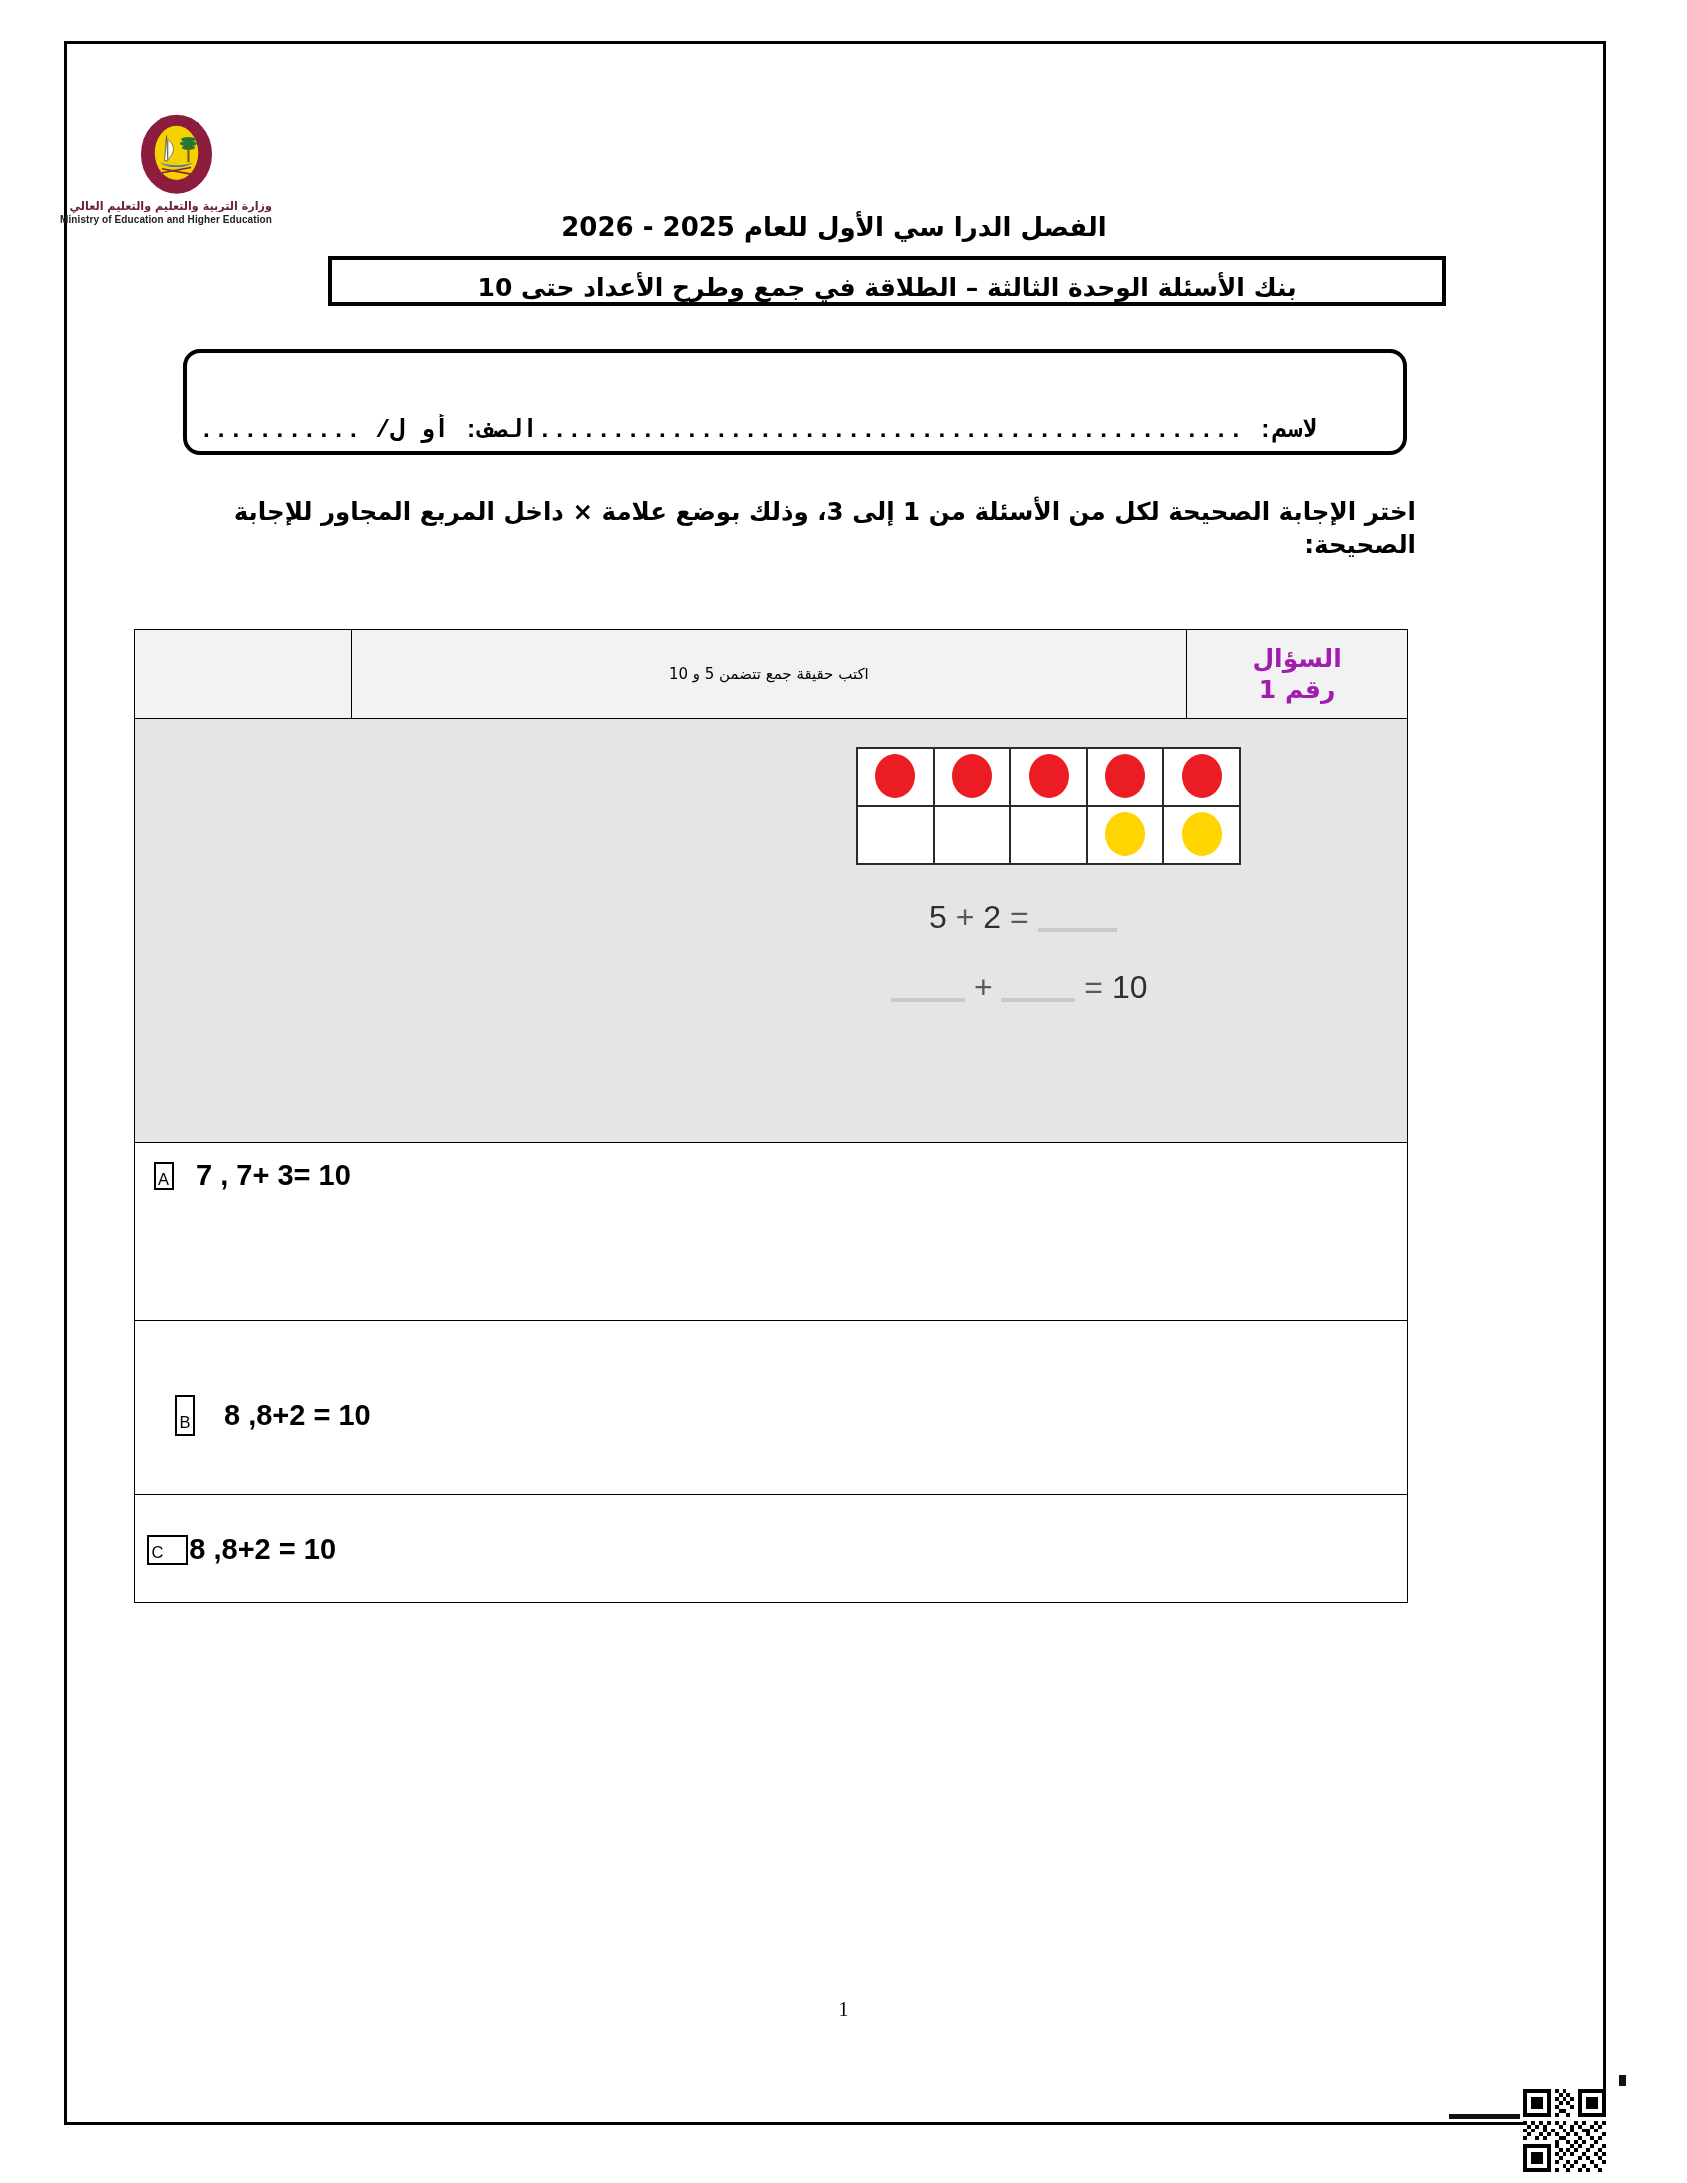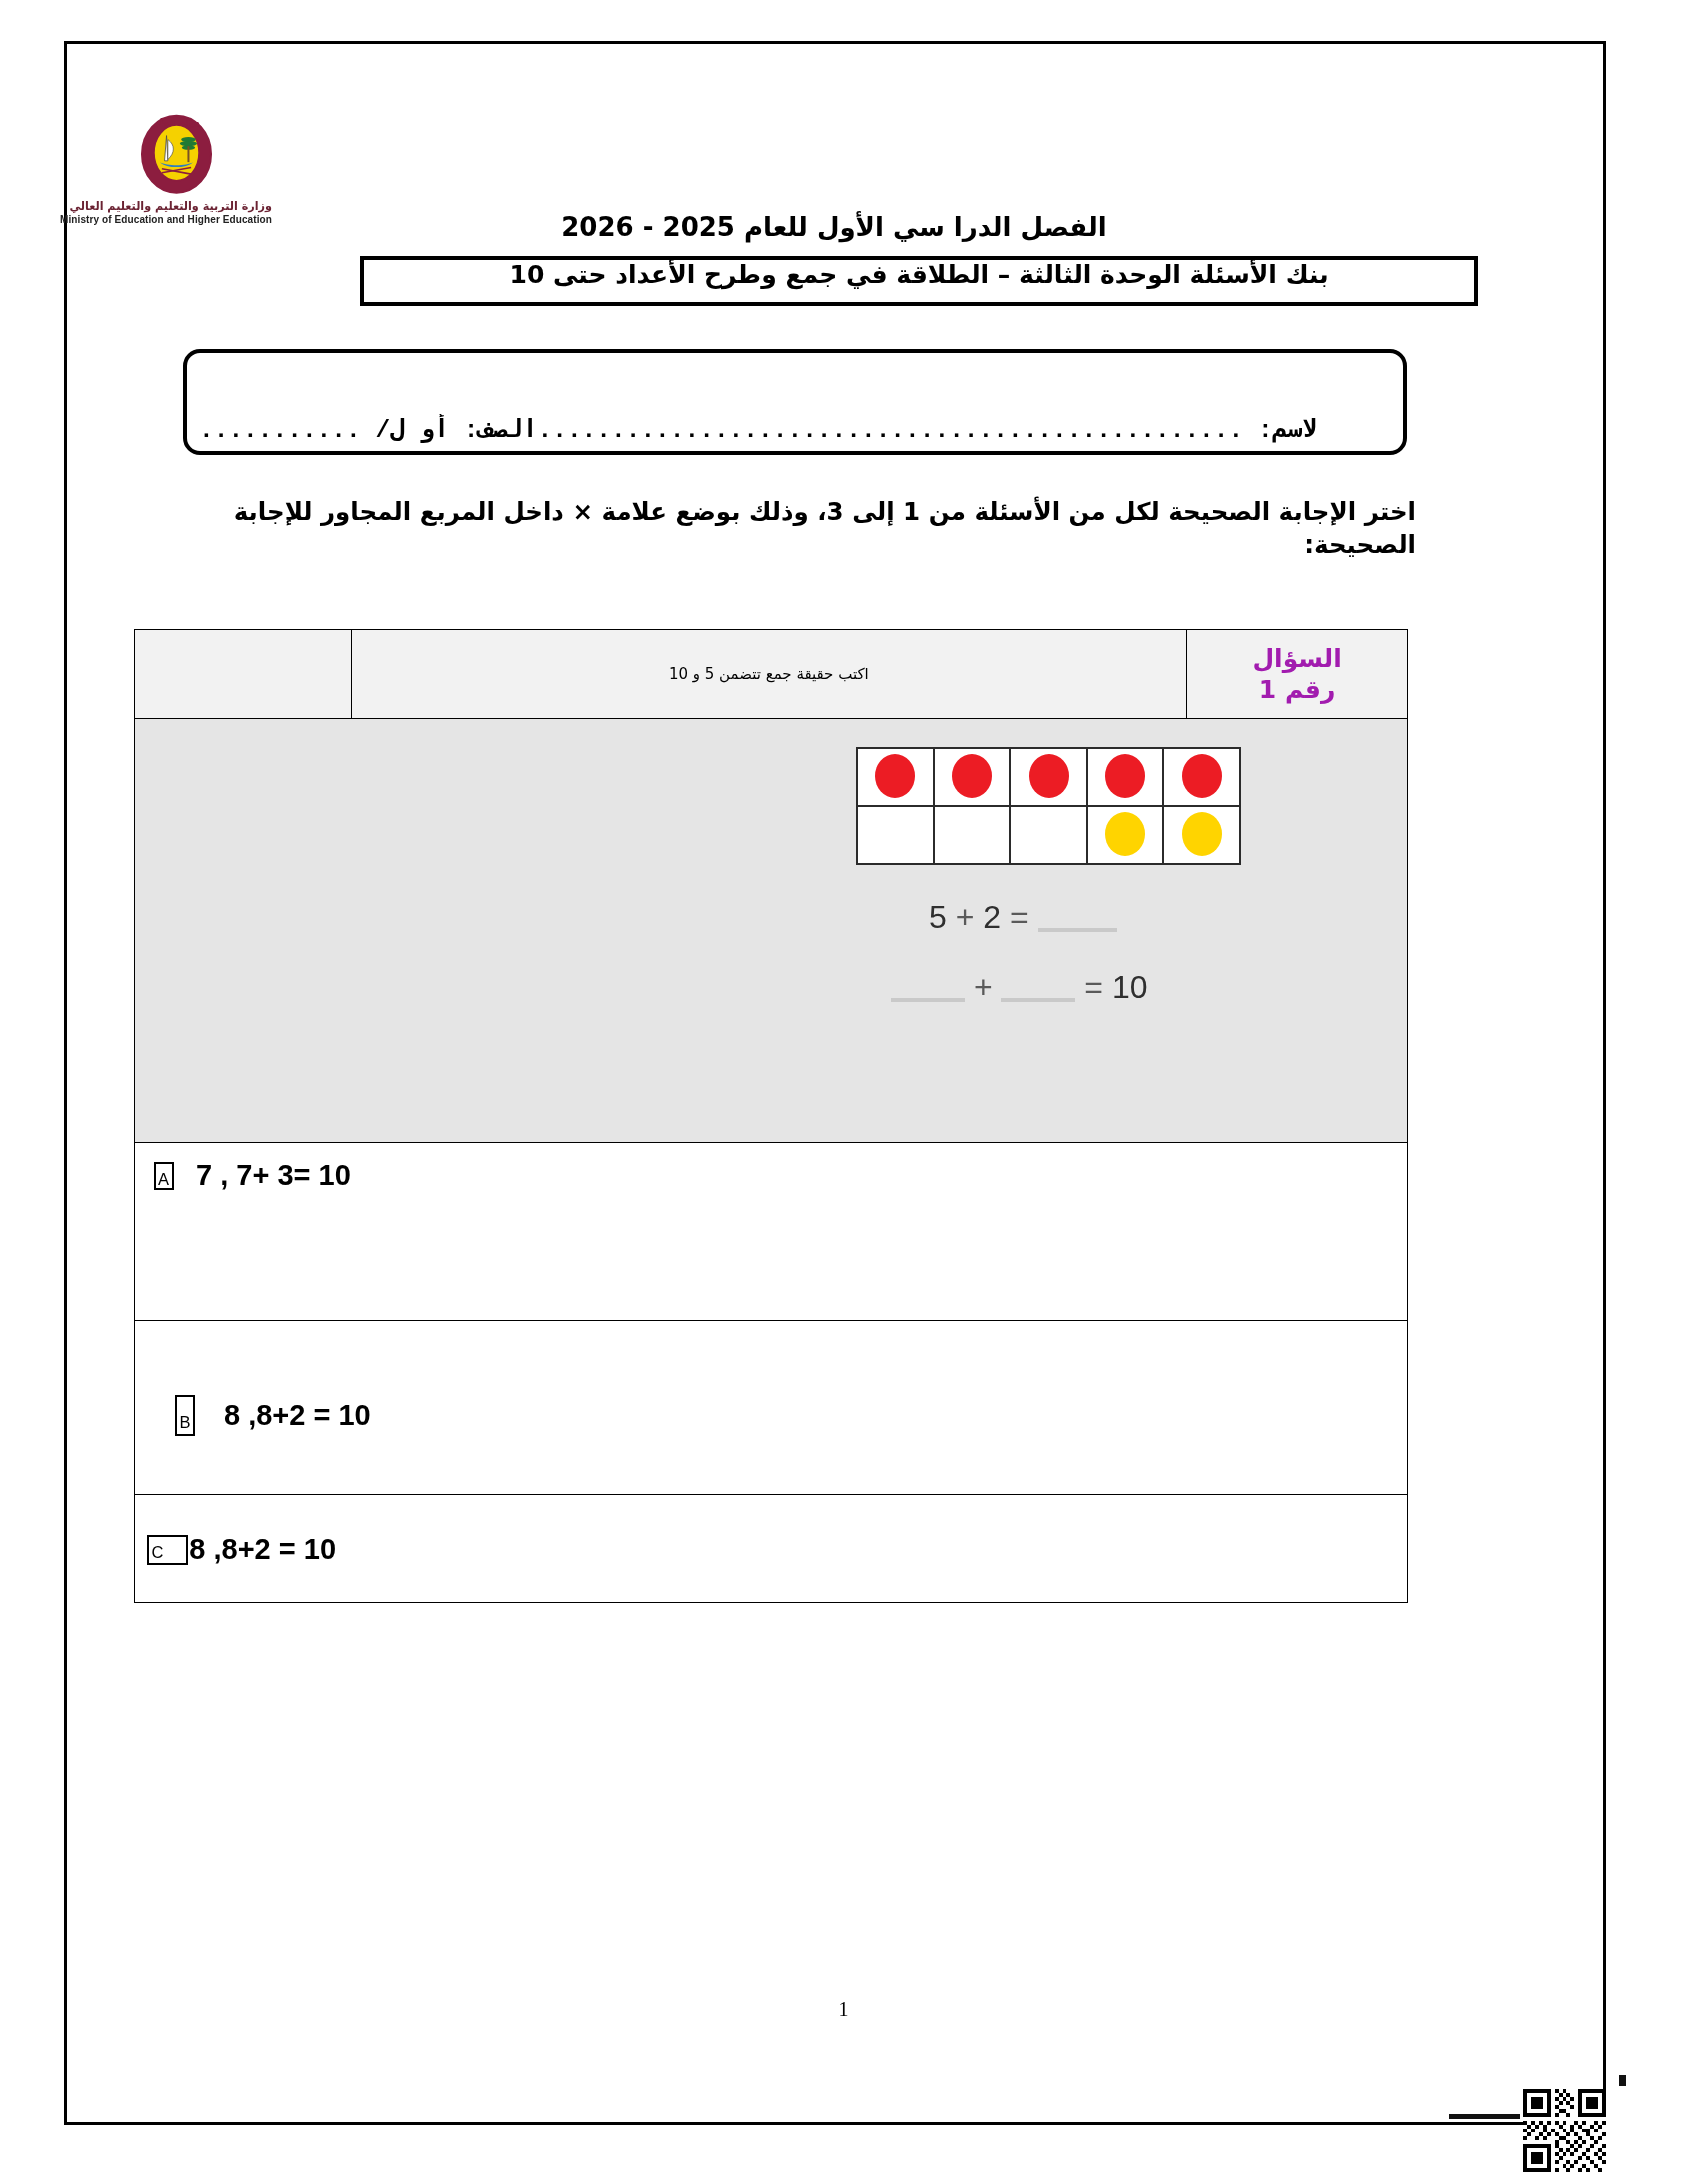--- a/index.html
+++ b/index.html
@@ -98,23 +98,22 @@
 
   .unit-box {
     position: absolute;
     left: 255px;
     top: 206px;
     width: 1118px;
     height: 50px;
     border: 4.6px solid #000;
     box-sizing: border-box;
     display: flex;
-    align-items: flex-start;
+    align-items: flex-end;
     justify-content: center;
-    margin-left: 32px;
   }
   .unit-box .t {
     font-family: "DejaVu Sans", sans-serif;
     font-size: 25px;
     font-weight: bold;
     color: #000;
     white-space: nowrap;
   }
 
   

